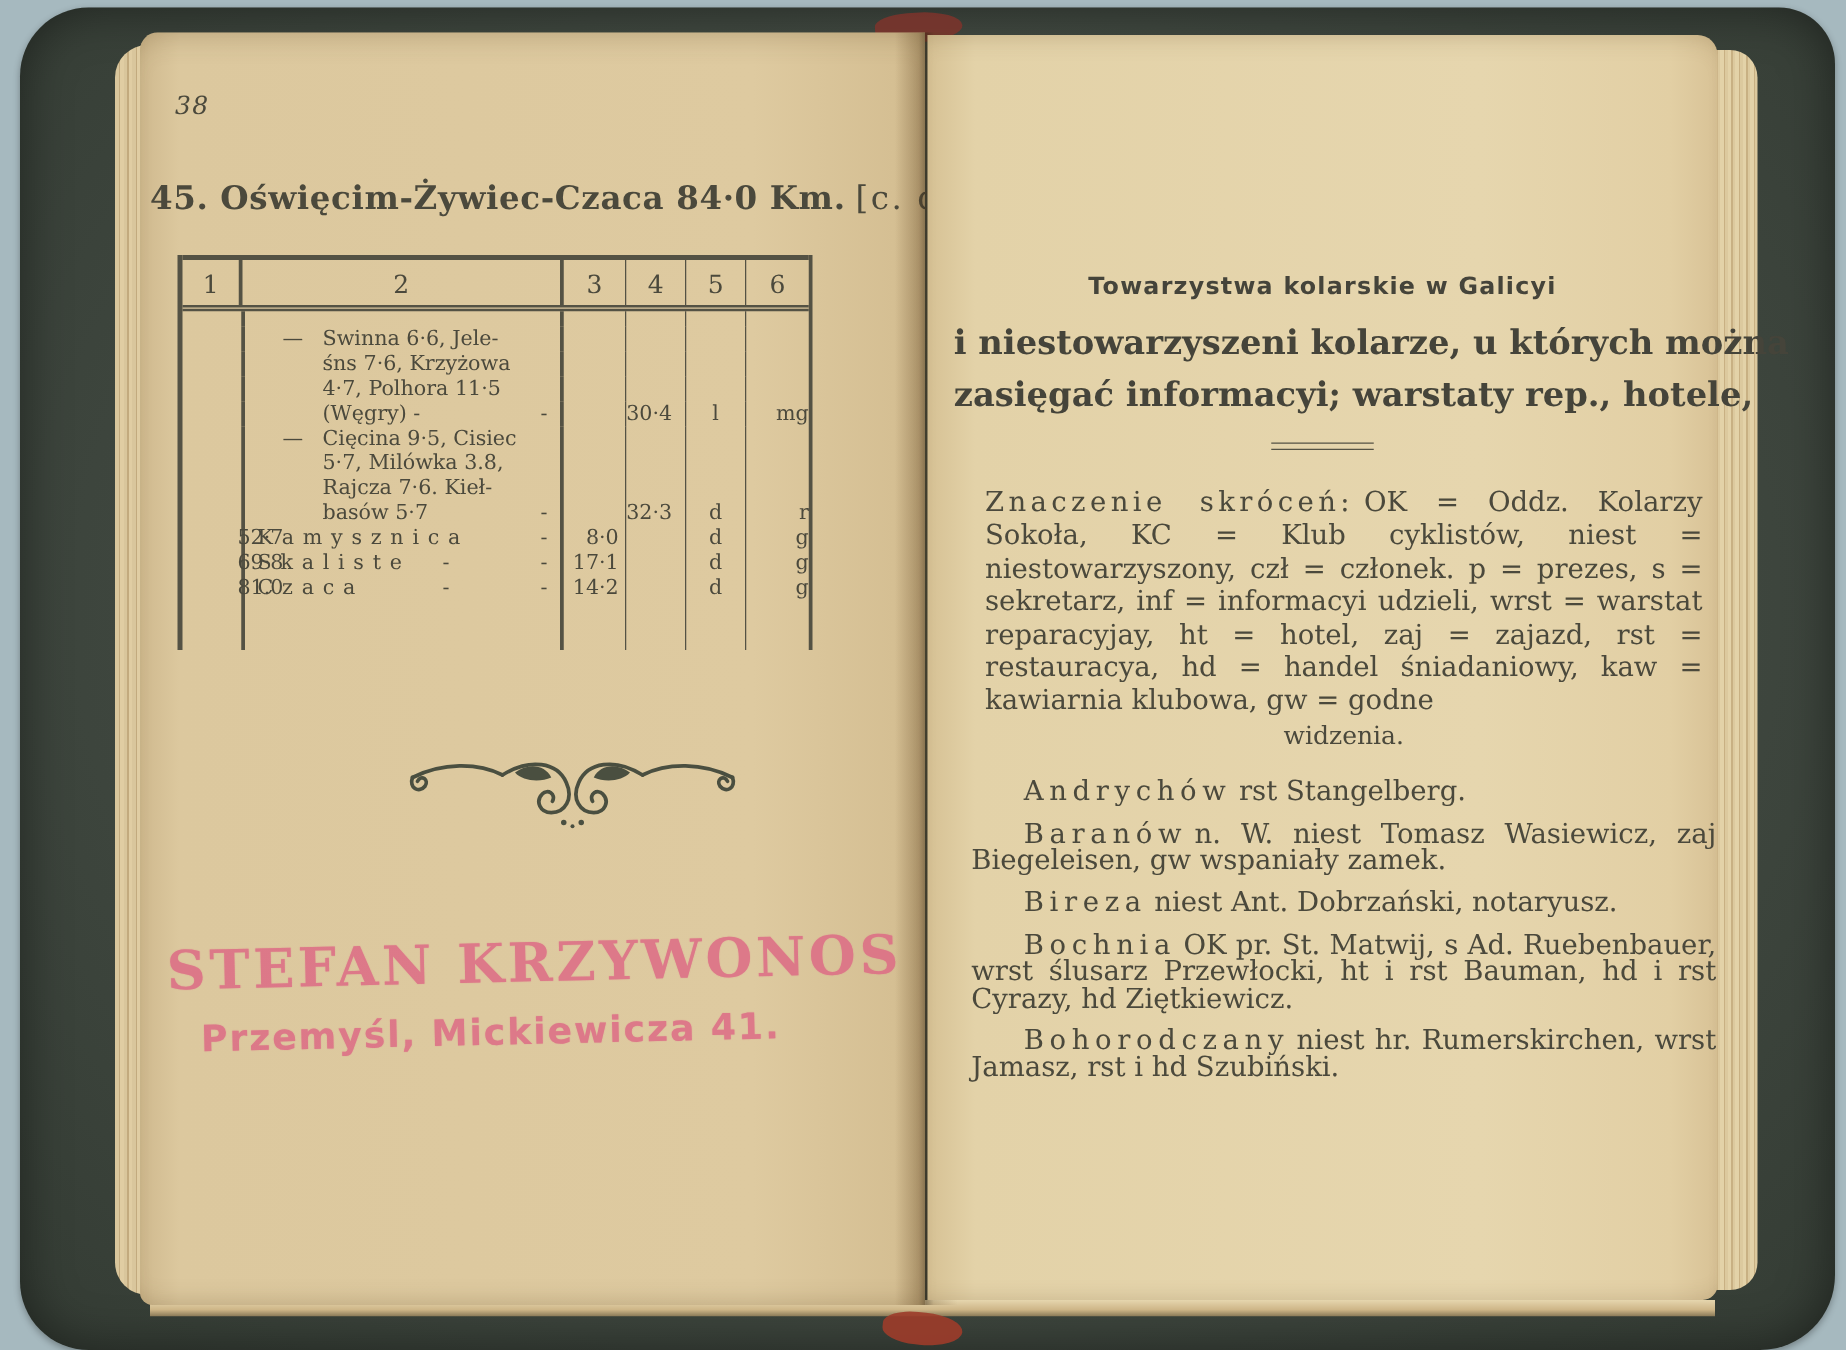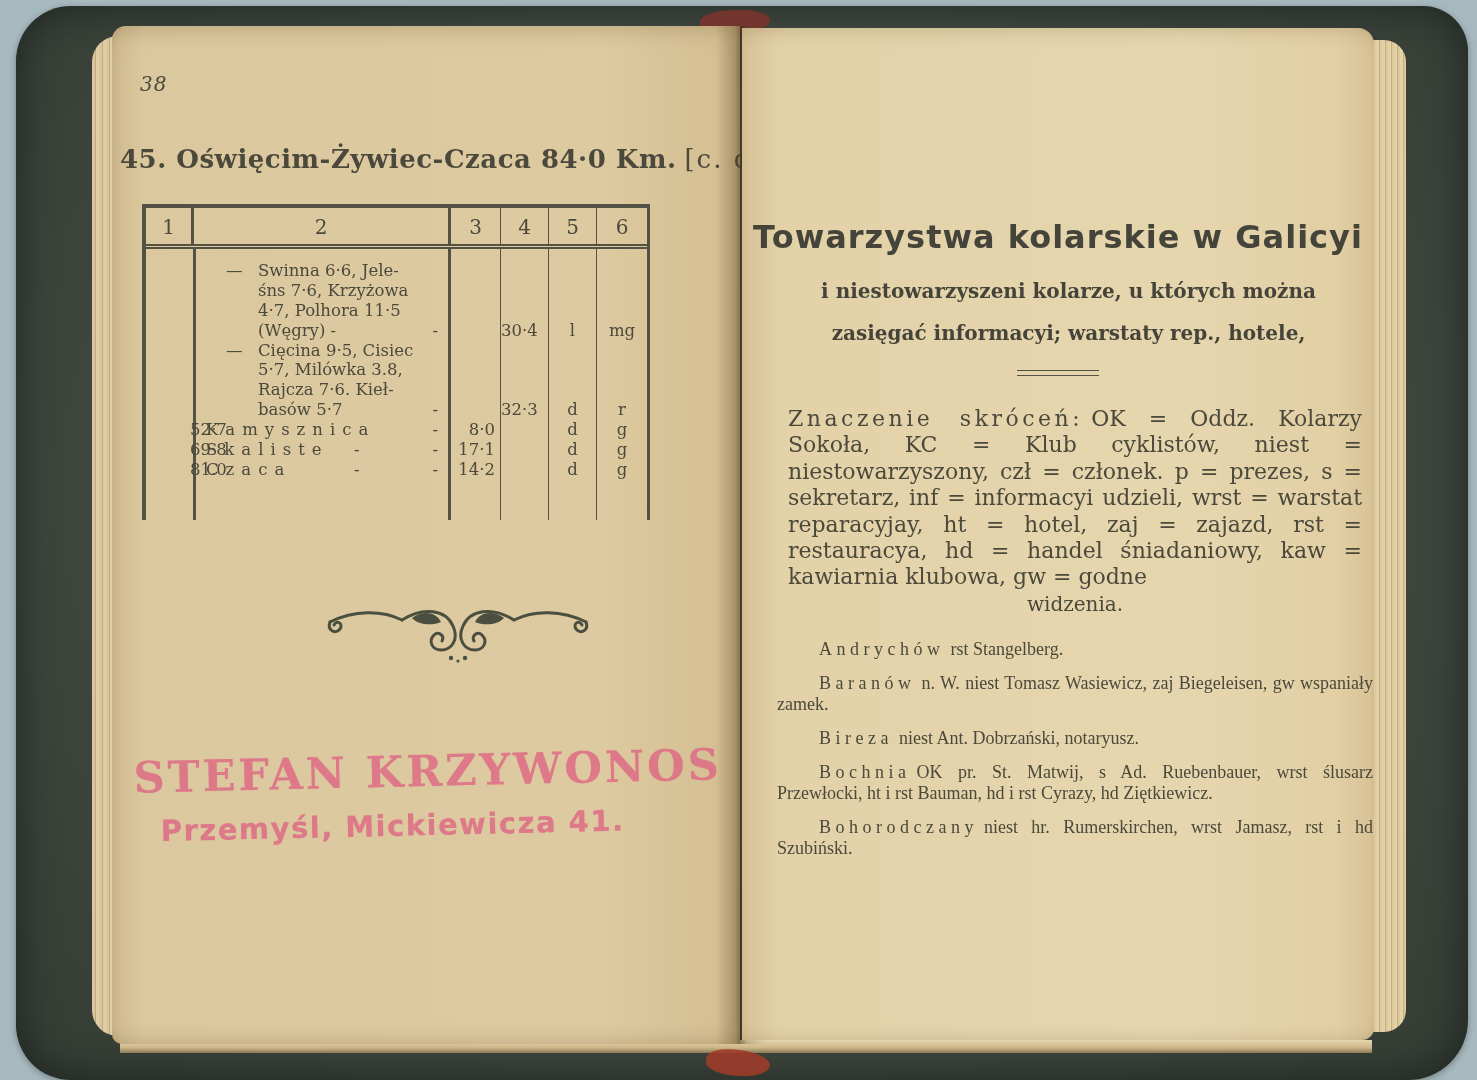--- a/index.html
+++ b/index.html
@@ -55,51 +55,51 @@
   .rt-h{text-align:center;font-size:20px;padding:7px 0 5px;}
   .rt-h.c1,.rt-h.c2{border-right:3px solid #545244;}
   .rt-h.c3,.rt-h.c4,.rt-h.c5{border-right:1px solid #545244;}
   .rt-body{display:grid;grid-template-columns:48px 257px 50px 48px 48px 50px;}
   .rt-c{height:19.9px;line-height:19.9px;font-size:16.5px;position:relative;box-sizing:border-box;}
   .rt-c.c1{border-right:3px solid #545244;text-align:right;padding-right:3px;margin-left:44px;}
   .rt-c.c2{border-right:3px solid #545244;padding-left:64px;white-space:nowrap;}
   .rt-c.c3{border-right:1px solid #545244;text-align:right;padding-right:5px;}
   .rt-c.c4{border-right:1px solid #545244;text-align:center;padding-right:19px;}
   .rt-c.c5{border-right:1px solid #545244;text-align:center;}
-  .rt-c.c6{text-align:center;}
+  .rt-c.c6{text-align:right;}
   .rt-c.sp0{height:12px;}
   .rt-c.sp{height:40px;}
   .rt-c.c2 .dash{position:absolute;left:32px;}
   .rt-c.c2.station{padding-left:12px;}
   .rt-c.c2.station .txt{letter-spacing:7px;}
   .rt-c.c2 .mid{position:absolute;left:160px;}
   .rt-c.c2 .tail{position:absolute;right:10px;}
 
   .flourish{position:absolute;left:208px;top:576px;}
 
   .stamp{position:absolute;left:22px;top:720px;transform:rotate(-1.3deg);color:#dd6e86;opacity:.88;}
   .stamp1{font-family:"DejaVu Serif",serif;font-weight:bold;font-size:43px;letter-spacing:3px;
     white-space:nowrap;text-shadow:0 0 1px rgba(221,110,134,.6);}
   .stamp2{font-family:"DejaVu Sans",sans-serif;font-weight:bold;font-size:29px;letter-spacing:1.5px;
     margin:12px 0 0 26px;white-space:nowrap;text-shadow:0 0 1px rgba(221,110,134,.6);}
 
   
   .page-right{padding:190px 0 0 0;}
   .heading{text-align:center;color:#45443a;}
-  .h1line{font-family:"DejaVu Sans",sans-serif;font-weight:bold;font-size:32px;letter-spacing:1px;margin-bottom:14px;}
-  .hsub div{font-weight:bold;font-size:20px;line-height:42px;white-space:nowrap;margin-left:21px;}
+  .h1line{font-family:"DejaVu Sans",sans-serif;font-weight:bold;font-size:19px;letter-spacing:1px;margin-bottom:14px;}
+  .hsub div{font-weight:bold;font-size:27px;line-height:42px;white-space:nowrap;margin-left:21px;}
   .divider{width:82px;margin:16px auto 0;height:4px;
     border-top:1.5px solid #545244;border-bottom:1.5px solid #545244;}
   .abbrev{margin:30px 12px 0 46px;width:574px;font-size:22px;line-height:26.4px;
     text-align:justify;}
   .abbrev .lead{letter-spacing:3.5px;margin-right:8px;}
   .abbrev-last{width:574px;margin-left:46px;font-size:20px;line-height:26.4px;text-align:center;}
   .entries{margin-top:22px;}
-  .entry{margin:0 0 12px 35px;width:596px;font-size:18px;line-height:21.6px;
-    text-align:justify;text-indent:42px;font-family:Liberation Serif, serif;}
+  .entry{margin:0 0 12px 35px;width:596px;font-size:22px;line-height:21.6px;
+    text-align:justify;text-indent:42px;}
   .entry .town{letter-spacing:4.5px;margin-right:6px;}
 </style>
 </head>
 <body>
 
 <div class="scene">
   <div class="cover"></div>
   <div class="edges-left"></div>
   <div class="edges-right"></div>
   <div class="edges-bottom"></div>

